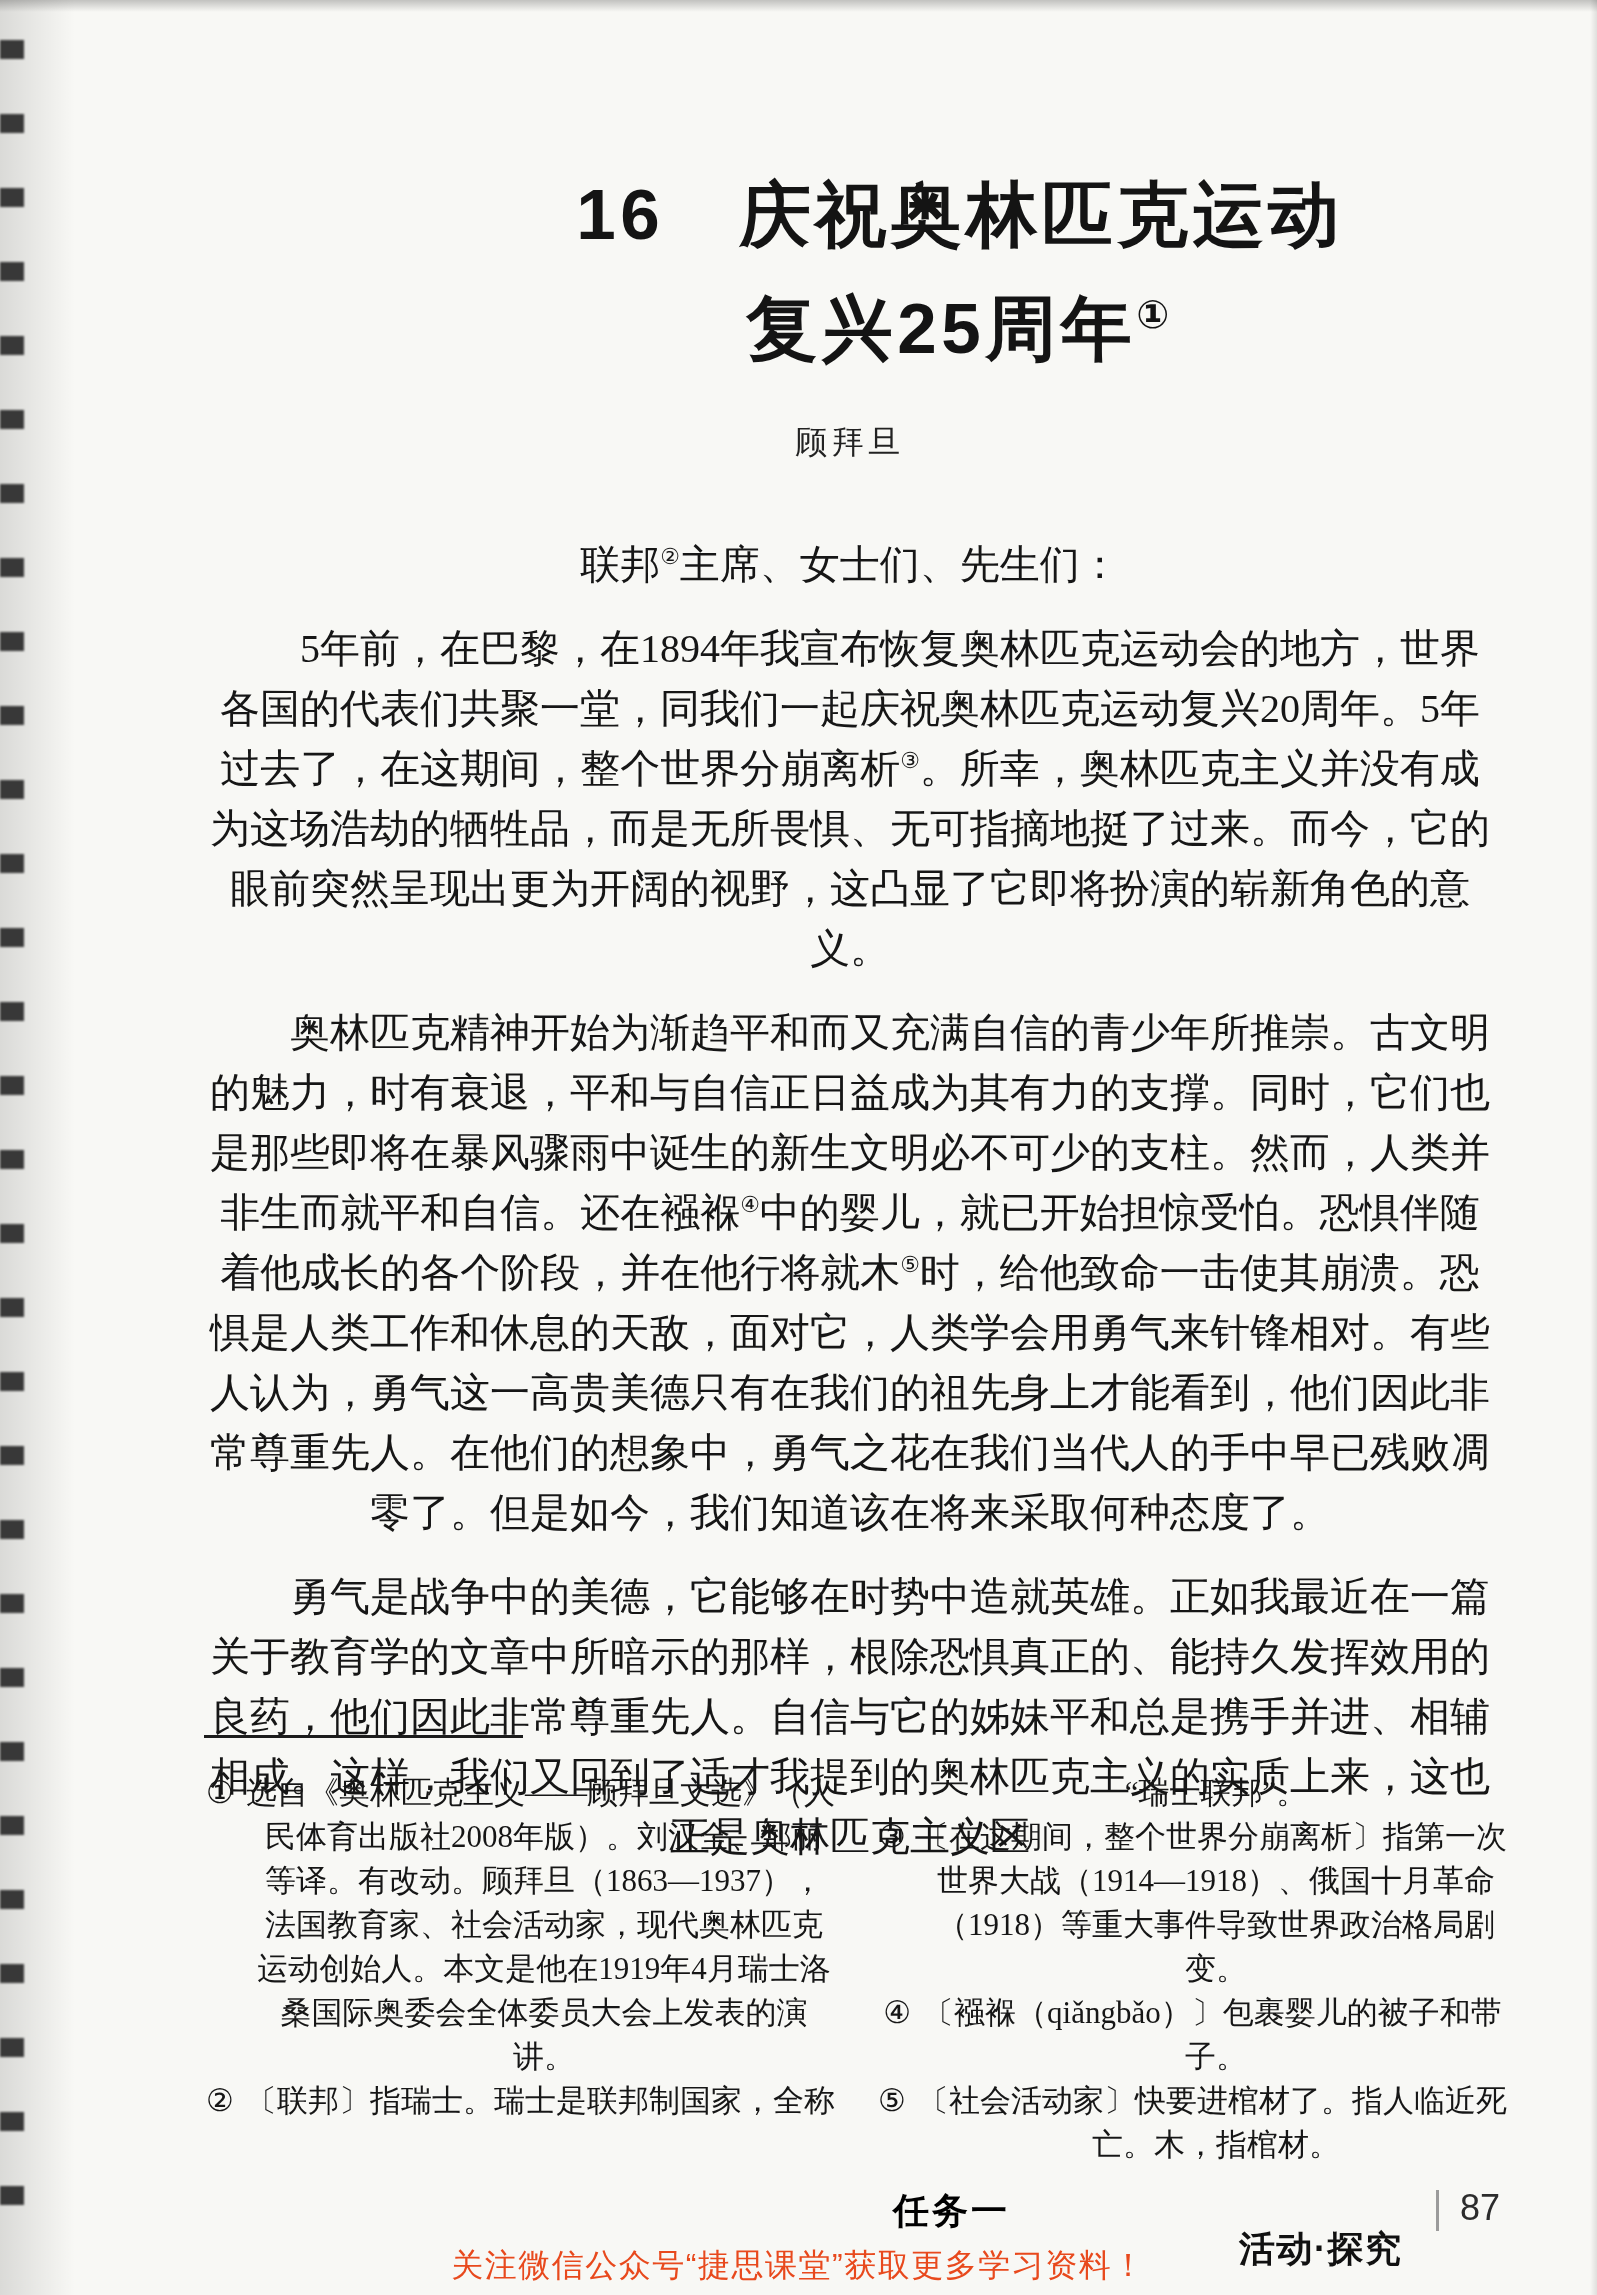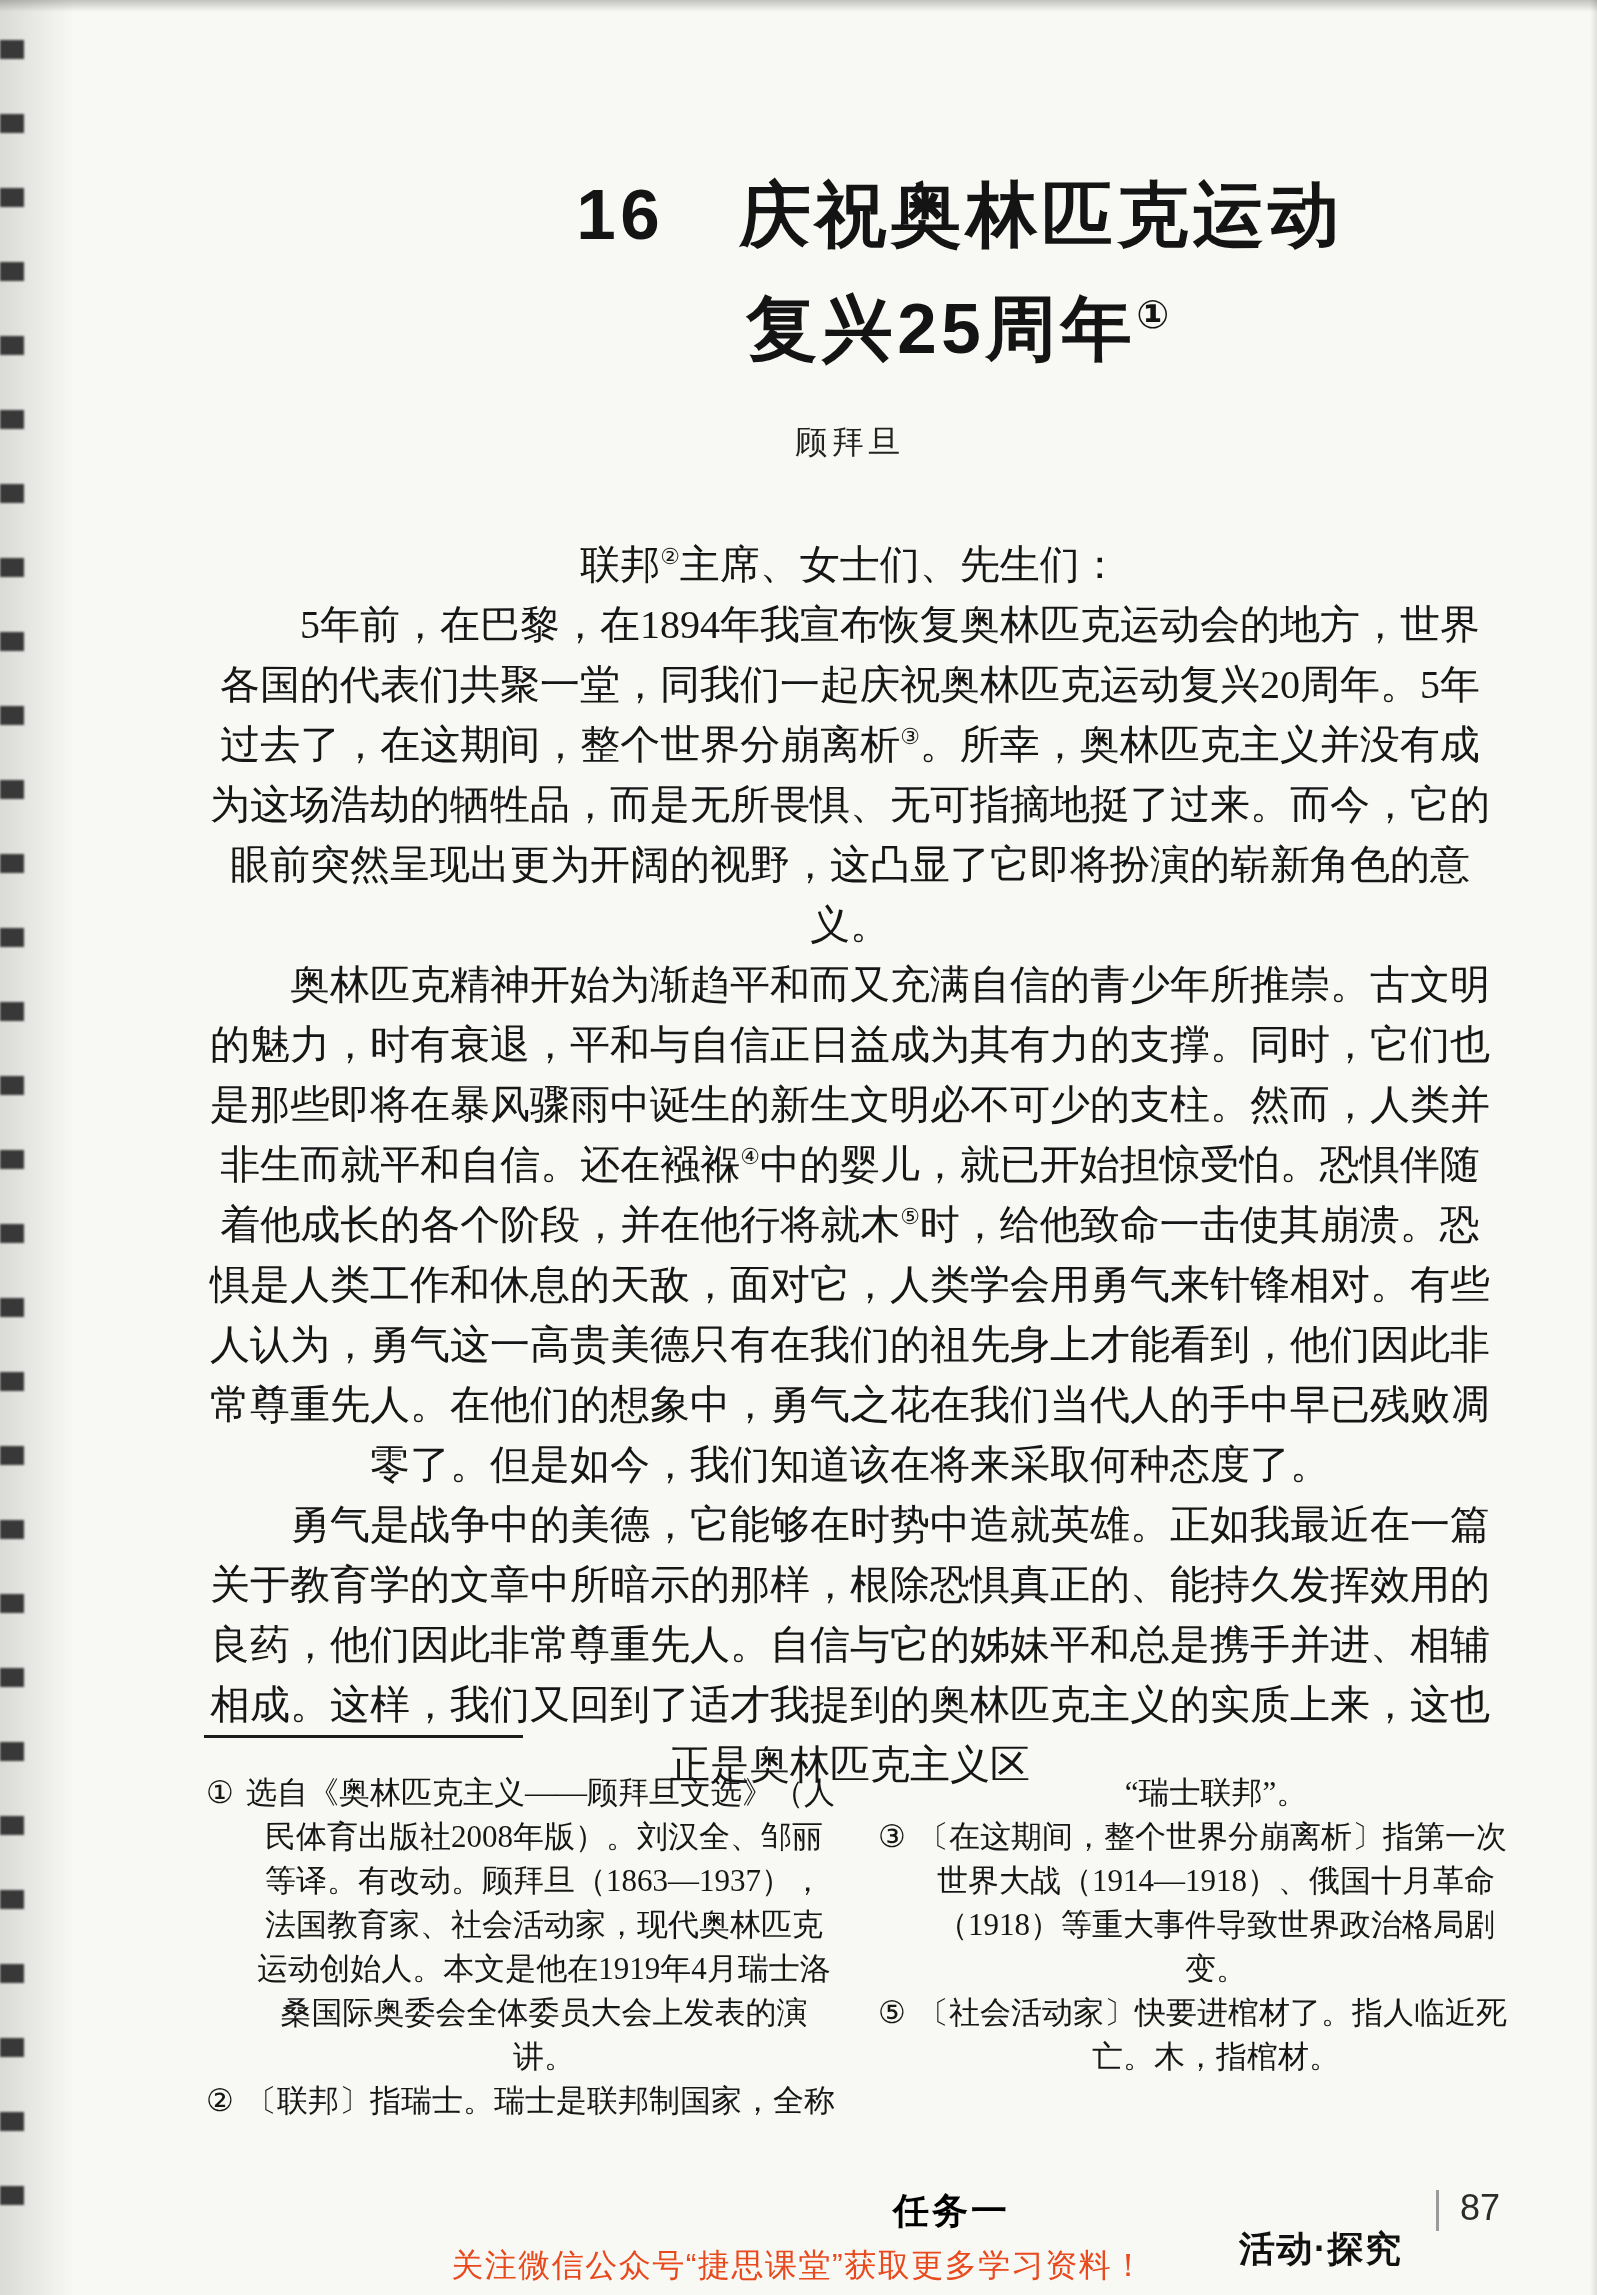--- a/index.html
+++ b/index.html
@@ -63,21 +63,21 @@
 
   
   .body-text {
     position: absolute; top: 535px; left: 203px; width: 1294px;
     font-size: 40px;
     line-height: 60px;
     text-align: justify;
     text-justify: inter-ideograph;
     color: #161616;
   }
-  .body-text p.indent { text-indent: 2em; }
+  .body-text p.indent { text-indent: 2em; margin-top: 24px; }
 
   
   .fn-rule {
     position: absolute; top: 1735px; left: 204px;
     width: 319px; height: 3px; background: #1c1c1c;
   }
   .footnotes {
     position: absolute; top: 1771px; left: 203px; width: 1312px;
     display: flex; gap: 32px;
     font-size: 31px;
@@ -156,20 +156,23 @@
     </div>
   </div>
   <div class="fn-col-right">
     <div class="fn-item fn-cont">
       <span>“瑞士联邦”。</span>
     </div>
     <div class="fn-item">
       <span class="fn-marker">③</span><span>〔在这期间，整个世界分崩离析〕指第一次世界大战（1914—1918）、俄国十月革命（1918）等重大事件导致世界政治格局剧变。</span>
     </div>
     <div class="fn-item">
+      <span class="fn-marker">④</span><span>〔襁褓（qiǎngbǎo）〕包裹婴儿的被子和带子。</span>
+    </div>
+    <div class="fn-item">
       <span class="fn-marker">⑤</span><span>〔社会活动家〕快要进棺材了。指人临近死亡。木，指棺材。</span>
     </div>
   </div>
 </div>
 
 <div class="footer-task">任务一</div>
 <div class="footer-unit">活动·探究</div>
 <div class="footer-divider"></div>
 <div class="footer-page">87</div>
 

